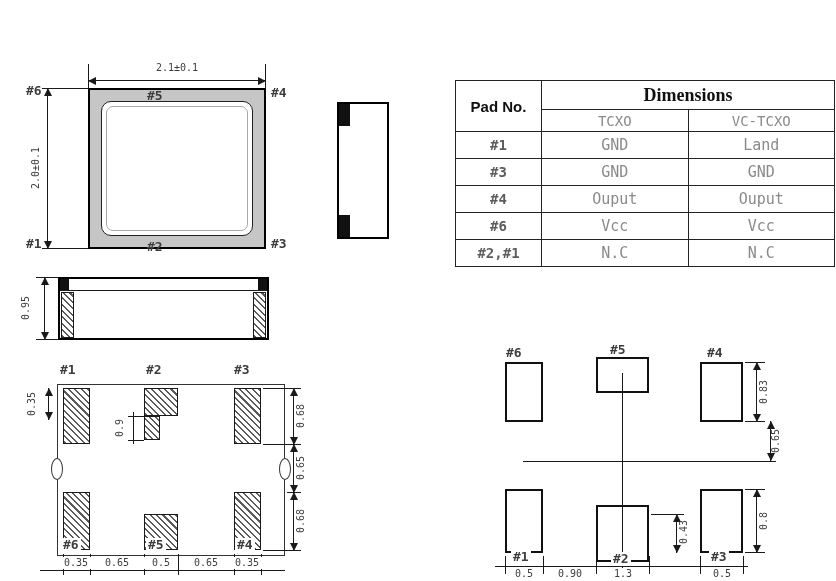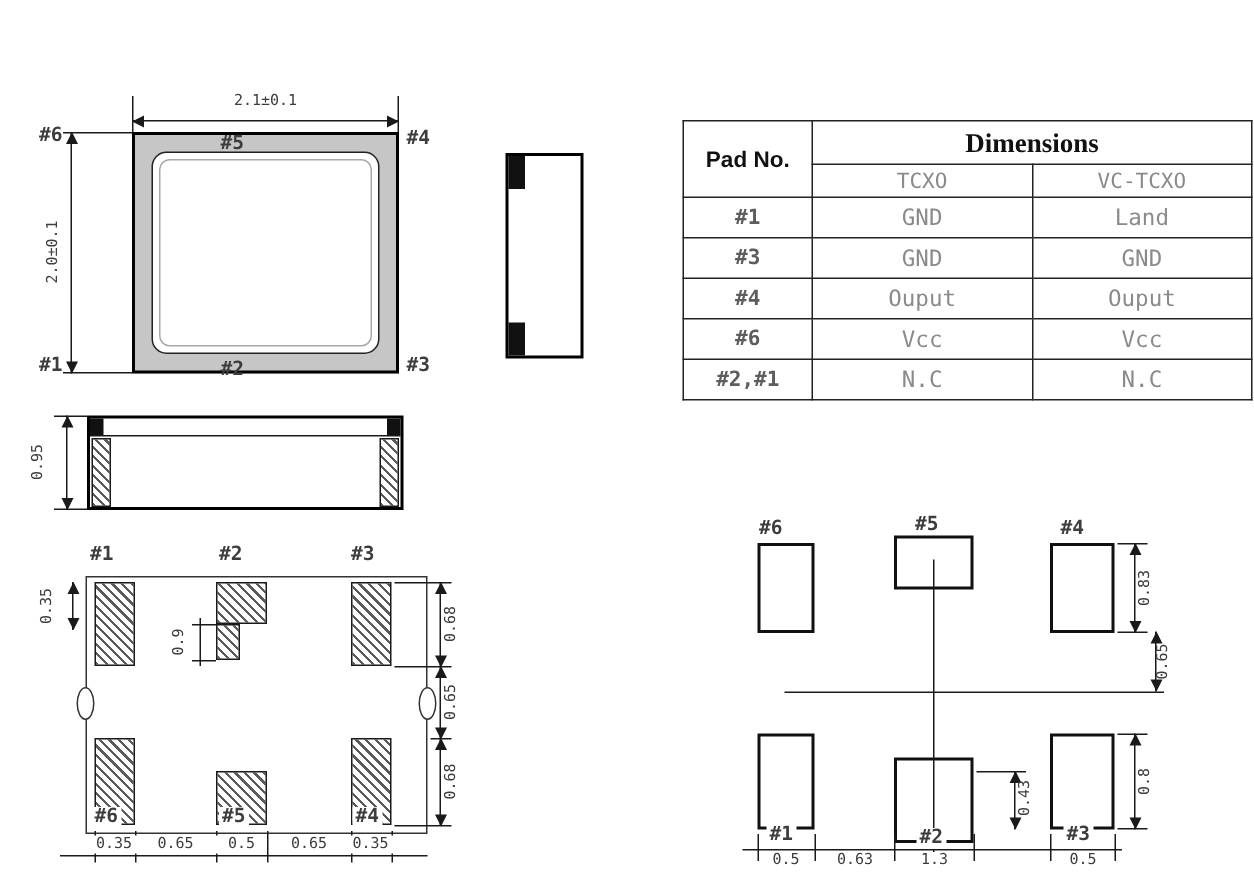--- a/index.html
+++ b/index.html
@@ -233,17 +233,17 @@
   <div class="dimtxt rot" style="left:664px;top:526px;width:40px">0.43</div>
 
   <div class="vl" style="left:505px;top:556px;height:18px"></div>
   <div class="vl" style="left:543px;top:556px;height:18px"></div>
   <div class="vl" style="left:596px;top:556px;height:18px"></div>
   <div class="vl" style="left:649px;top:556px;height:18px"></div>
   <div class="vl" style="left:700px;top:556px;height:18px"></div>
   <div class="vl" style="left:743px;top:556px;height:18px"></div>
   <div class="hl" style="left:495px;top:566px;width:253px"></div>
   <div class="dimtxt whitebg" style="left:507px;top:568px;width:34px">0.5</div>
-  <div class="dimtxt whitebg" style="left:553px;top:568px;width:34px">0.63</div>
+  <div class="dimtxt whitebg" style="left:553px;top:568px;width:34px">0.90</div>
   <div class="dimtxt whitebg" style="left:606px;top:568px;width:34px">1.3</div>
   <div class="dimtxt whitebg" style="left:705px;top:568px;width:34px">0.5</div>
 
 </div>
 
 </body></html>

